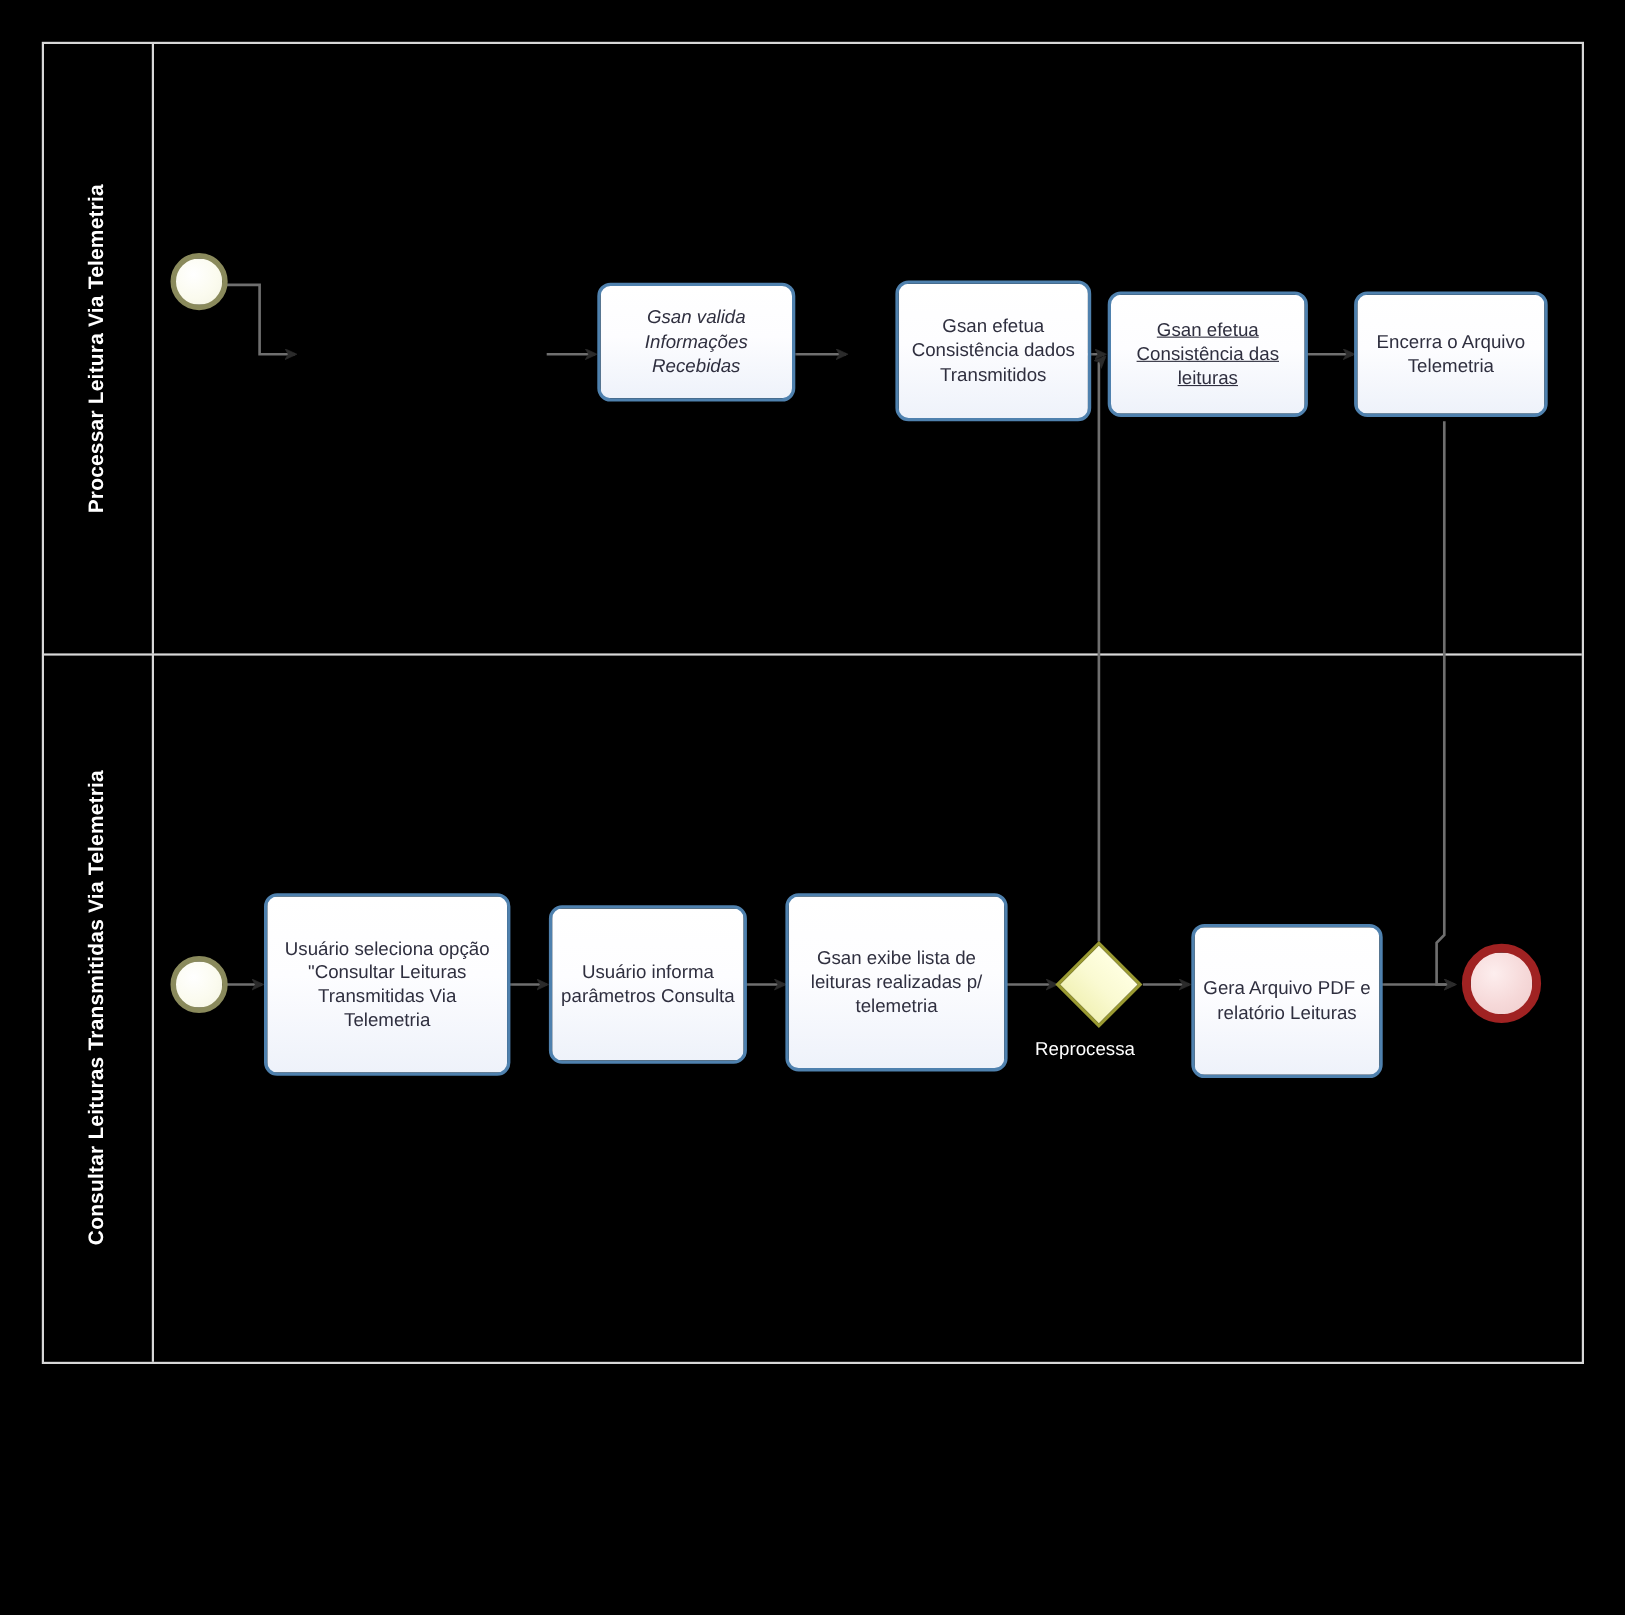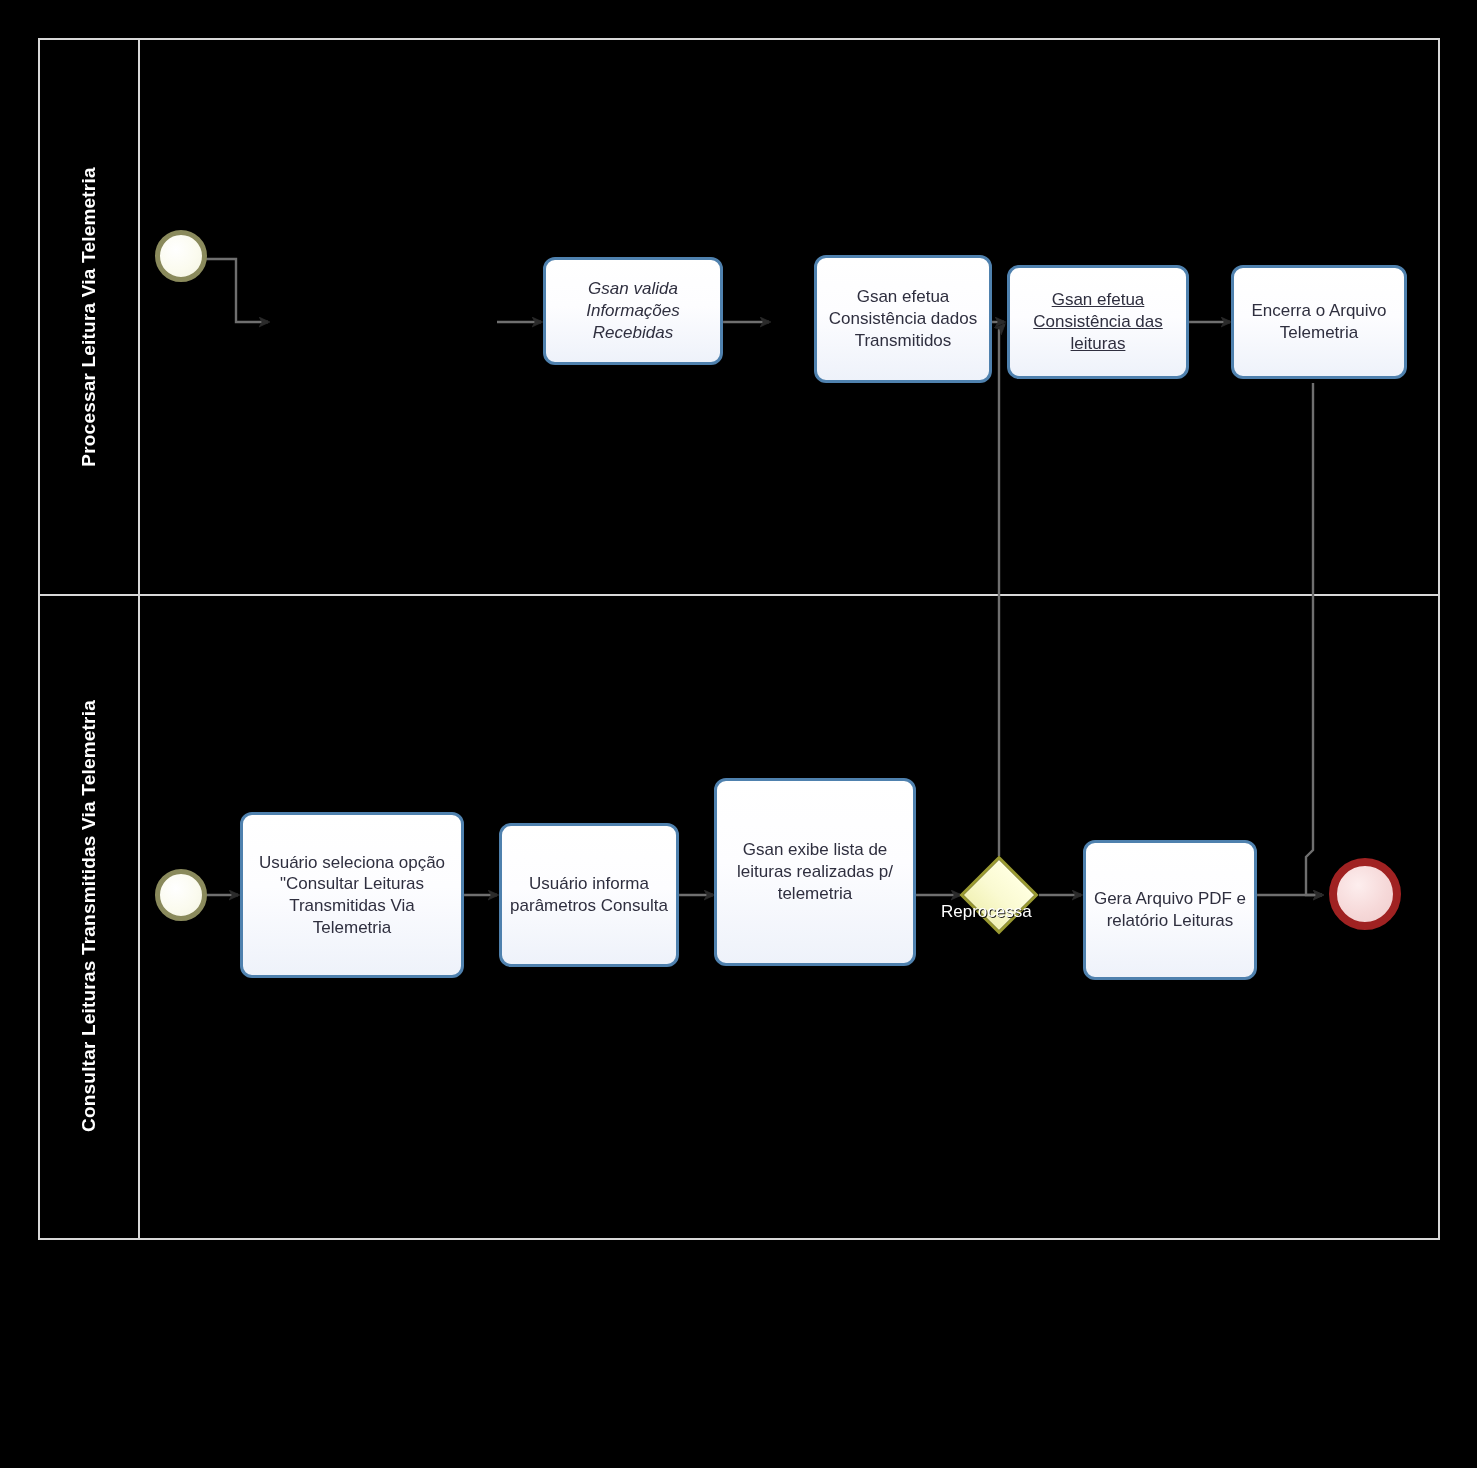--- a/index.html
+++ b/index.html
@@ -149,26 +149,26 @@
   <div class="event event-start" style="left:155px;top:869px;width:52px;height:52px;"></div>
 
   <div class="task" style="left:240px;top:812px;width:224px;height:166px;">
     <span>Usuário seleciona opção "Consultar Leituras Transmitidas Via Telemetria</span>
   </div>
 
   <div class="task" style="left:499px;top:823px;width:180px;height:144px;">
     <span>Usuário informa parâmetros Consulta</span>
   </div>
 
-  <div class="task" style="left:714px;top:778px;width:202px;height:188px;">
+  <div class="task" style="left:714px;top:812px;width:202px;height:162px;">
     <span>Gsan exibe lista de leituras realizadas p/ telemetria</span>
   </div>
 
   <div class="gateway" style="left:971px;top:867px;width:56px;height:56px;"></div>
-  <div class="gw-label" style="left:941px;top:902px;">Reprocessa</div>
+  <div class="gw-label" style="left:941px;top:944px;">Reprocessa</div>
 
   <div class="task" style="left:1083px;top:840px;width:174px;height:140px;">
     <span>Gera Arquivo PDF e relatório Leituras</span>
   </div>
 
   <div class="event event-end" style="left:1329px;top:858px;width:72px;height:72px;"></div>
 
 </div>
 
 </body></html>

